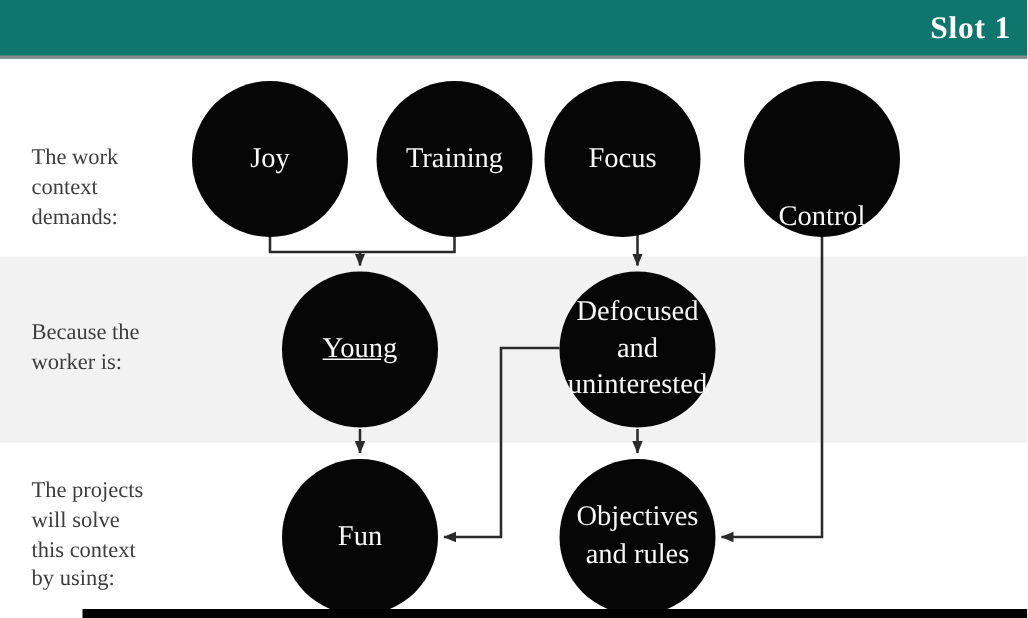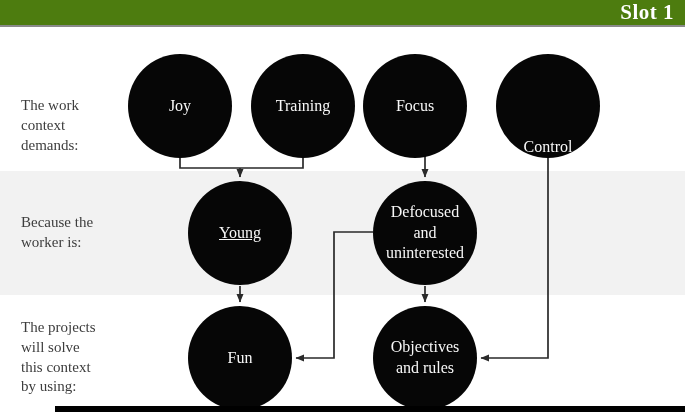--- a/index.html
+++ b/index.html
@@ -1,22 +1,22 @@
 <!DOCTYPE html>
 <html><head>
 <meta charset="utf-8">
 <style>
   html,body{margin:0;padding:0;background:#ffffff;}
   .stage{
     position:relative;width:685px;height:412px;overflow:hidden;
     background:#ffffff;font-family:"Liberation Serif","DejaVu Serif",serif;
   }
   .header{
-    position:absolute;left:0;top:0;width:685px;height:27px;
-    background:#4d7c0f;border-bottom:2px solid #8a8a8a;
+    position:absolute;left:0;top:0;width:685px;height:39px;
+    background:#0f766e;border-bottom:2px solid #8a8a8a;
     display:flex;align-items:center;justify-content:flex-end;box-sizing:border-box;
   }
   .header .title{
     color:#ffffff;font-weight:bold;font-size:21px;padding-right:11px;letter-spacing:.5px;
   }
   .band{
     position:absolute;left:0;top:171px;width:685px;height:124px;background:#f2f2f2;
   }
   .rowlabel{
     position:absolute;left:21px;width:110px;color:#3d3d3d;font-size:15px;line-height:1.32;
@@ -25,21 +25,21 @@
   .label1{top:80px;margin-top:16px;}
   .label2{top:213px;}
   .label3{top:318px;}
   svg.connectors{position:absolute;left:0;top:0;width:685px;height:412px;z-index:1;}
   svg.connectors path{fill:none;stroke:#2a2a2a;stroke-width:1.7;}
   svg.connectors .ahead{fill:#2a2a2a;stroke:none;}
   .node{
     position:absolute;width:104px;height:104px;border-radius:50%;
     background:#060606;color:#f7f7f7;z-index:2;
     display:flex;align-items:center;justify-content:center;text-align:center;
-    font-size:16px;line-height:1.3;
+    font-size:19px;line-height:1.3;
   }
   .n-joy{left:128px;top:54px;}
   .n-training{left:251px;top:54px;}
   .n-focus{left:363px;top:54px;justify-content:center;}
   .n-control{left:496px;top:54px;align-items:flex-end;}
   .n-young{left:188px;top:181px;text-decoration:underline;}
   .n-defocused{left:373px;top:181px;}
   .n-fun{left:188px;top:306px;}
   .n-objectives{left:373px;top:306px;}
   .footer{

